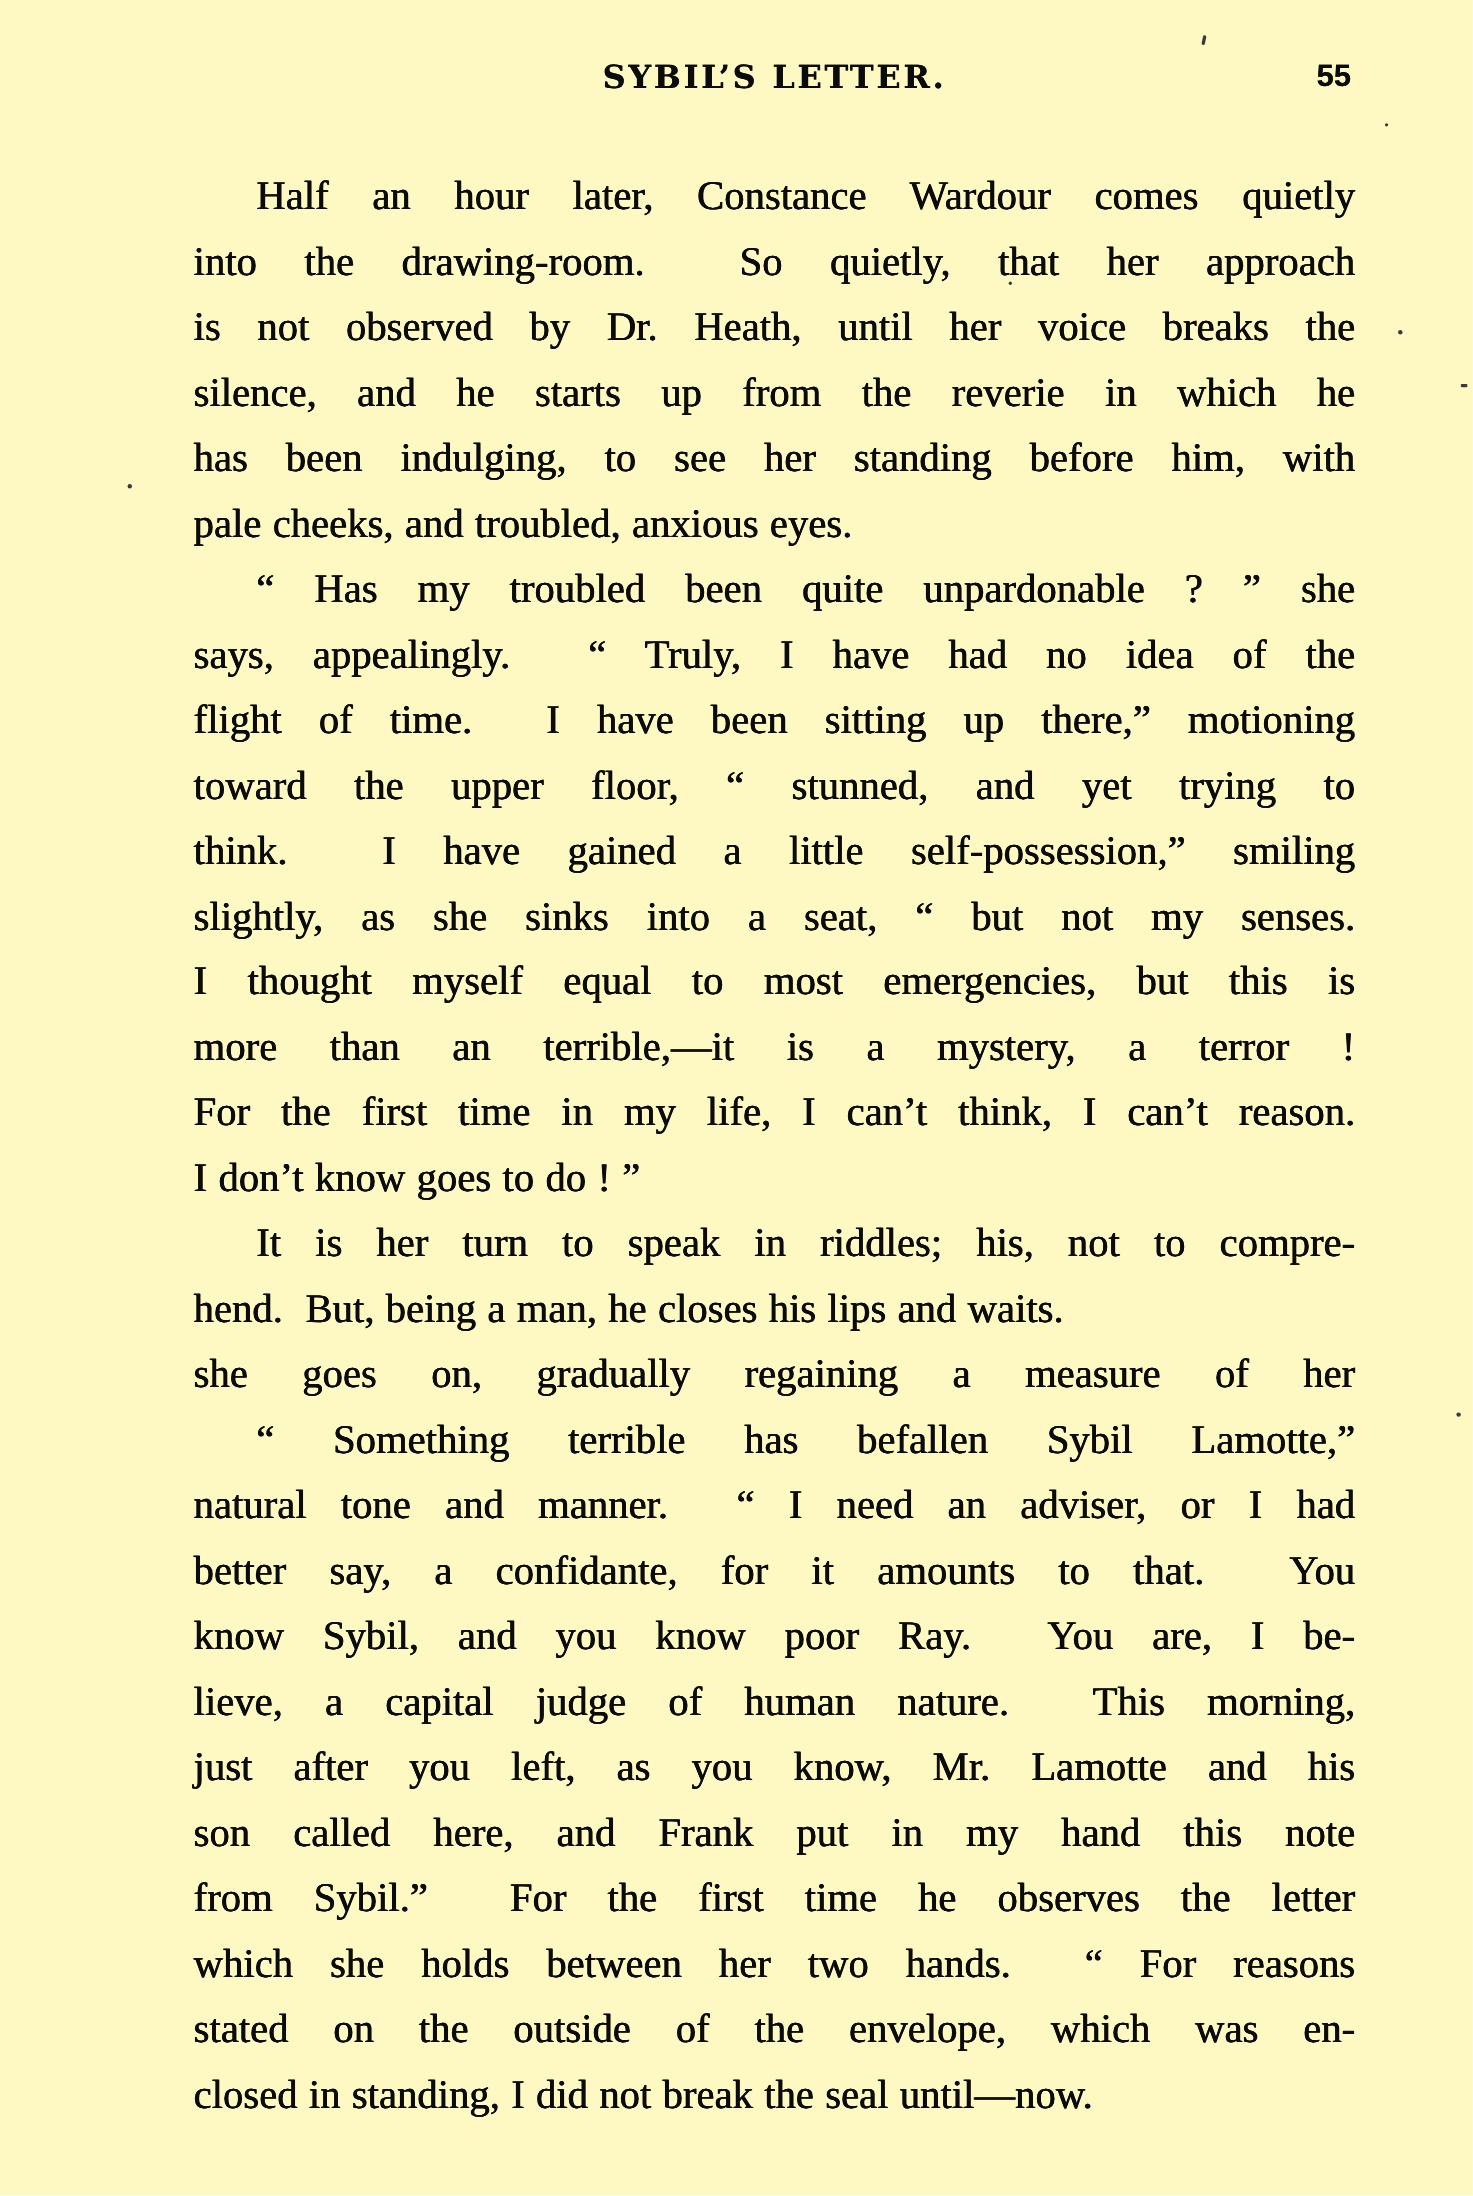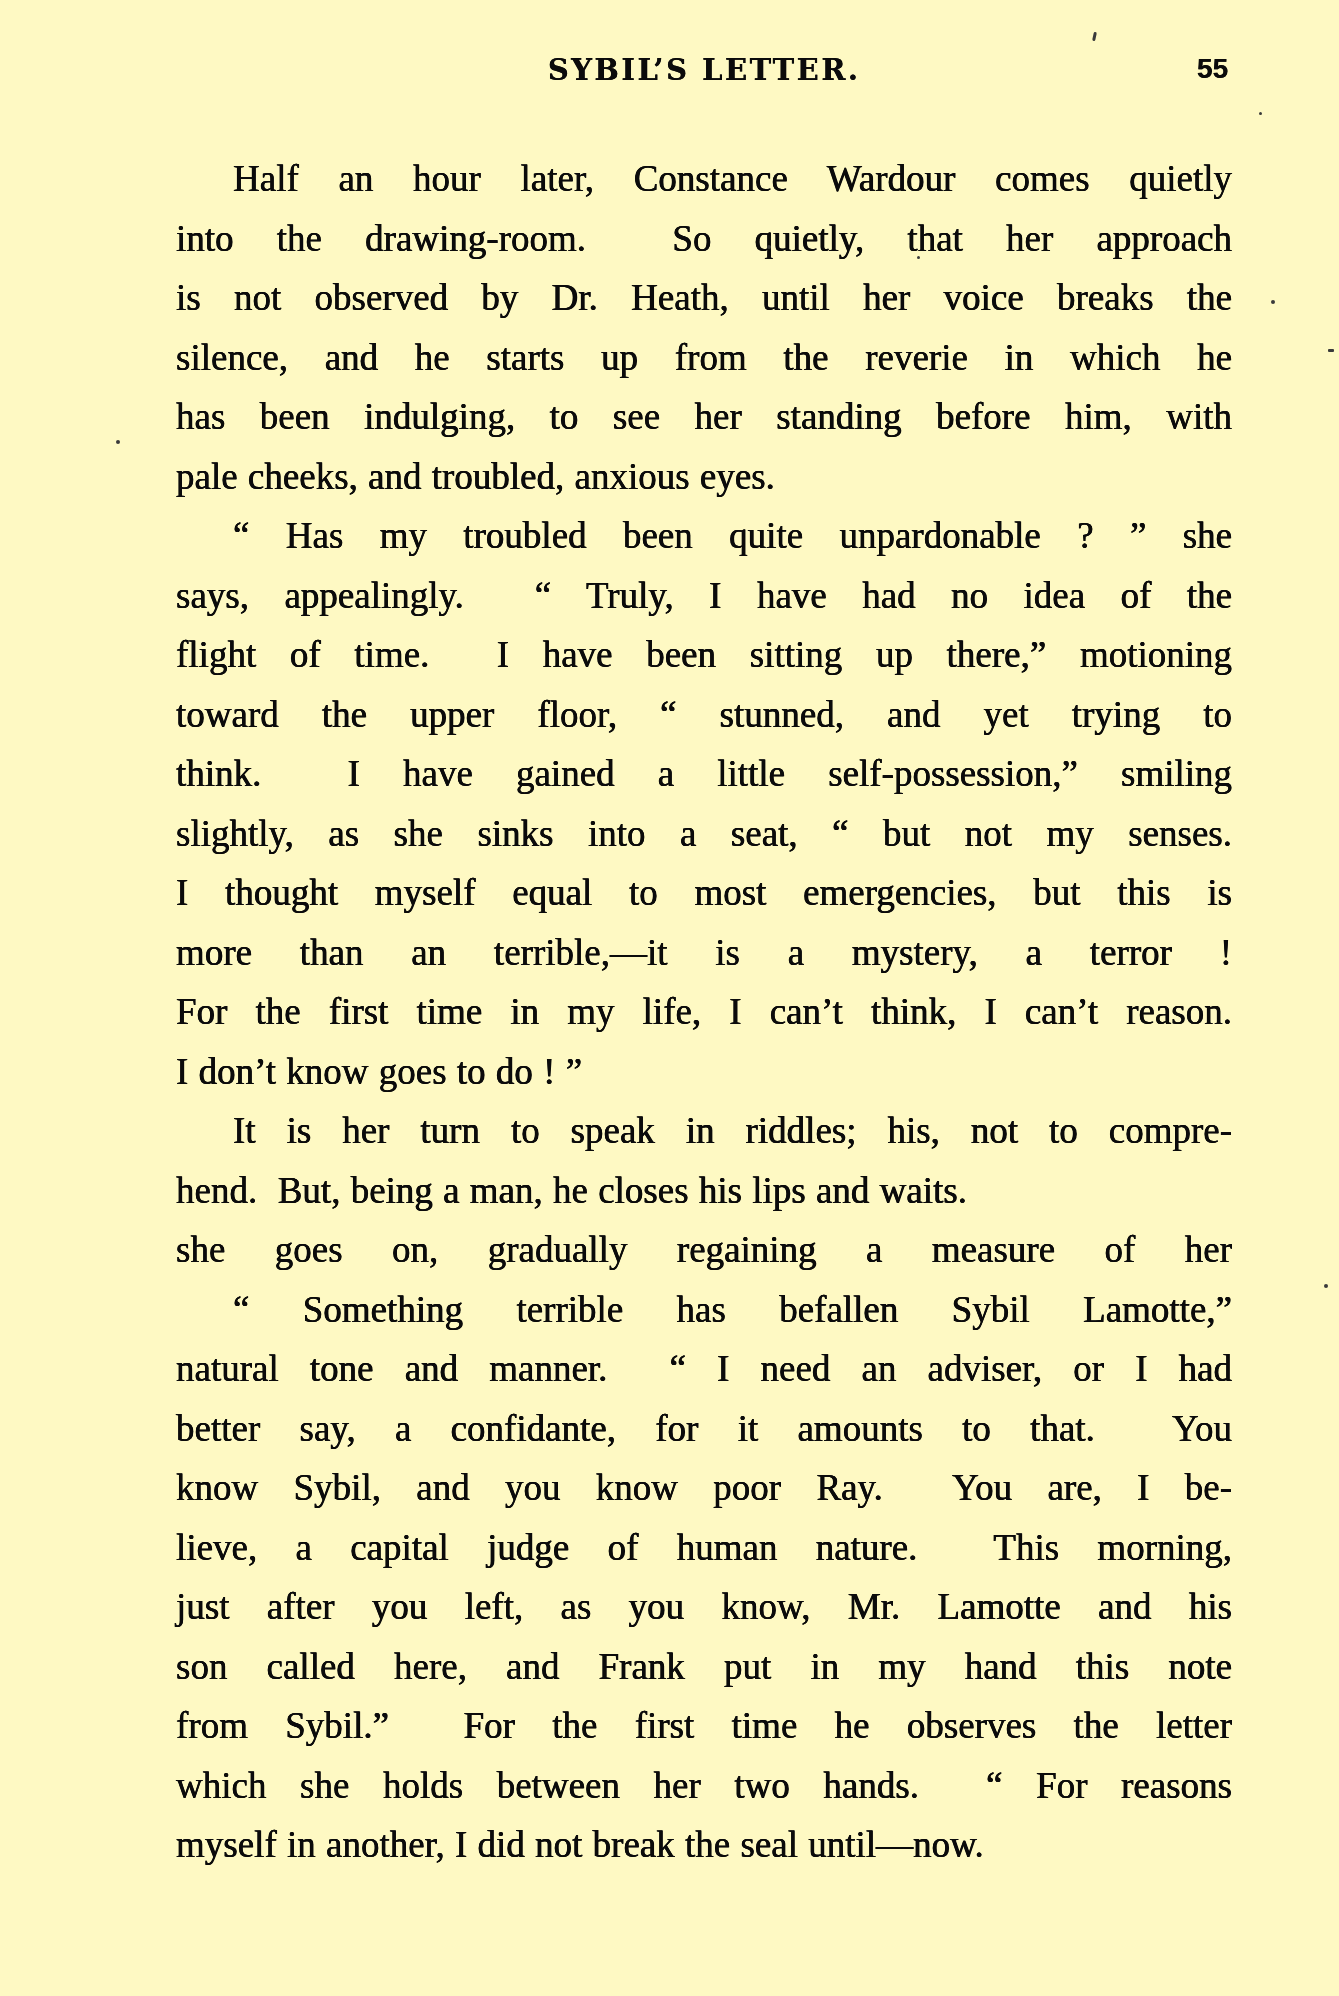--- a/index.html
+++ b/index.html
@@ -116,21 +116,22 @@
         <div class="line">she goes on, gradually regaining a measure of her</div>
         <div class="line para-start">“ Something terrible has befallen Sybil Lamotte,”</div>
         <div class="line">natural tone and manner.&nbsp; “ I need an adviser, or I had</div>
         <div class="line">better say, a confidante, for it amounts to that.&nbsp; You</div>
         <div class="line">know Sybil, and you know poor Ray.&nbsp; You are, I be-</div>
         <div class="line">lieve, a capital judge of human nature.&nbsp; This morning,</div>
         <div class="line">just after you left, as you know, Mr. Lamotte and his</div>
         <div class="line">son called here, and Frank put in my hand this note</div>
         <div class="line">from Sybil.”&nbsp; For the first time he observes the letter</div>
         <div class="line">which she holds between her two hands.&nbsp; “ For reasons</div>
-        <div class="line para-end">myself in another, I did not break the seal until—now.</div>
+        <div class="line">stated on the outside of the envelope, which was en-</div>
+        <div class="line para-end">closed in standing, I did not break the seal until—now.</div>
       </div>
     </div>
 
   <div class="speck s1"></div>
   <div class="speck s2"></div>
   <div class="speck s3"></div>
   <div class="speck s4"></div>
   <div class="speck s5"></div>
   <div class="speck s6"></div>
   <div class="speck s7"></div>

